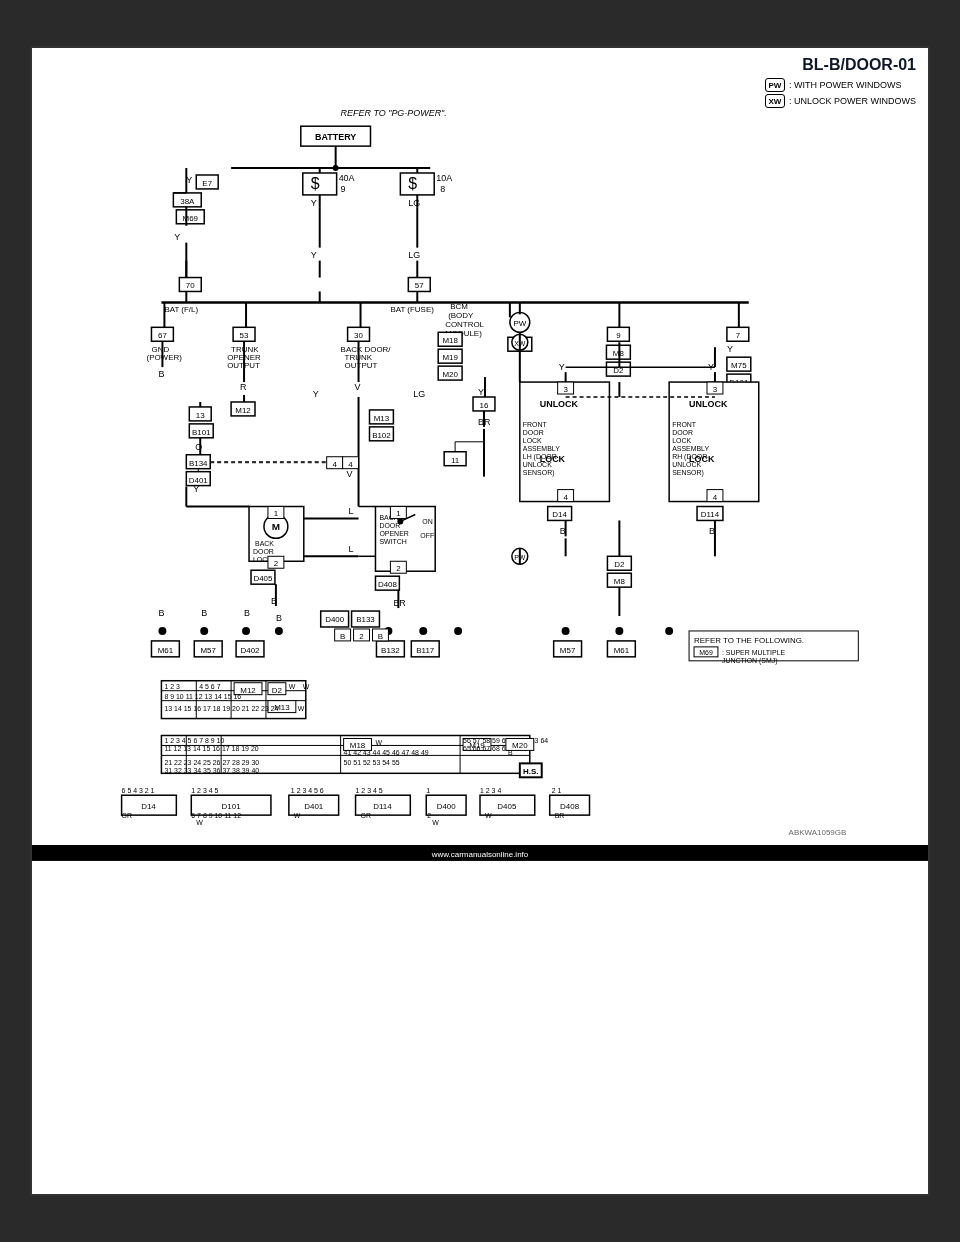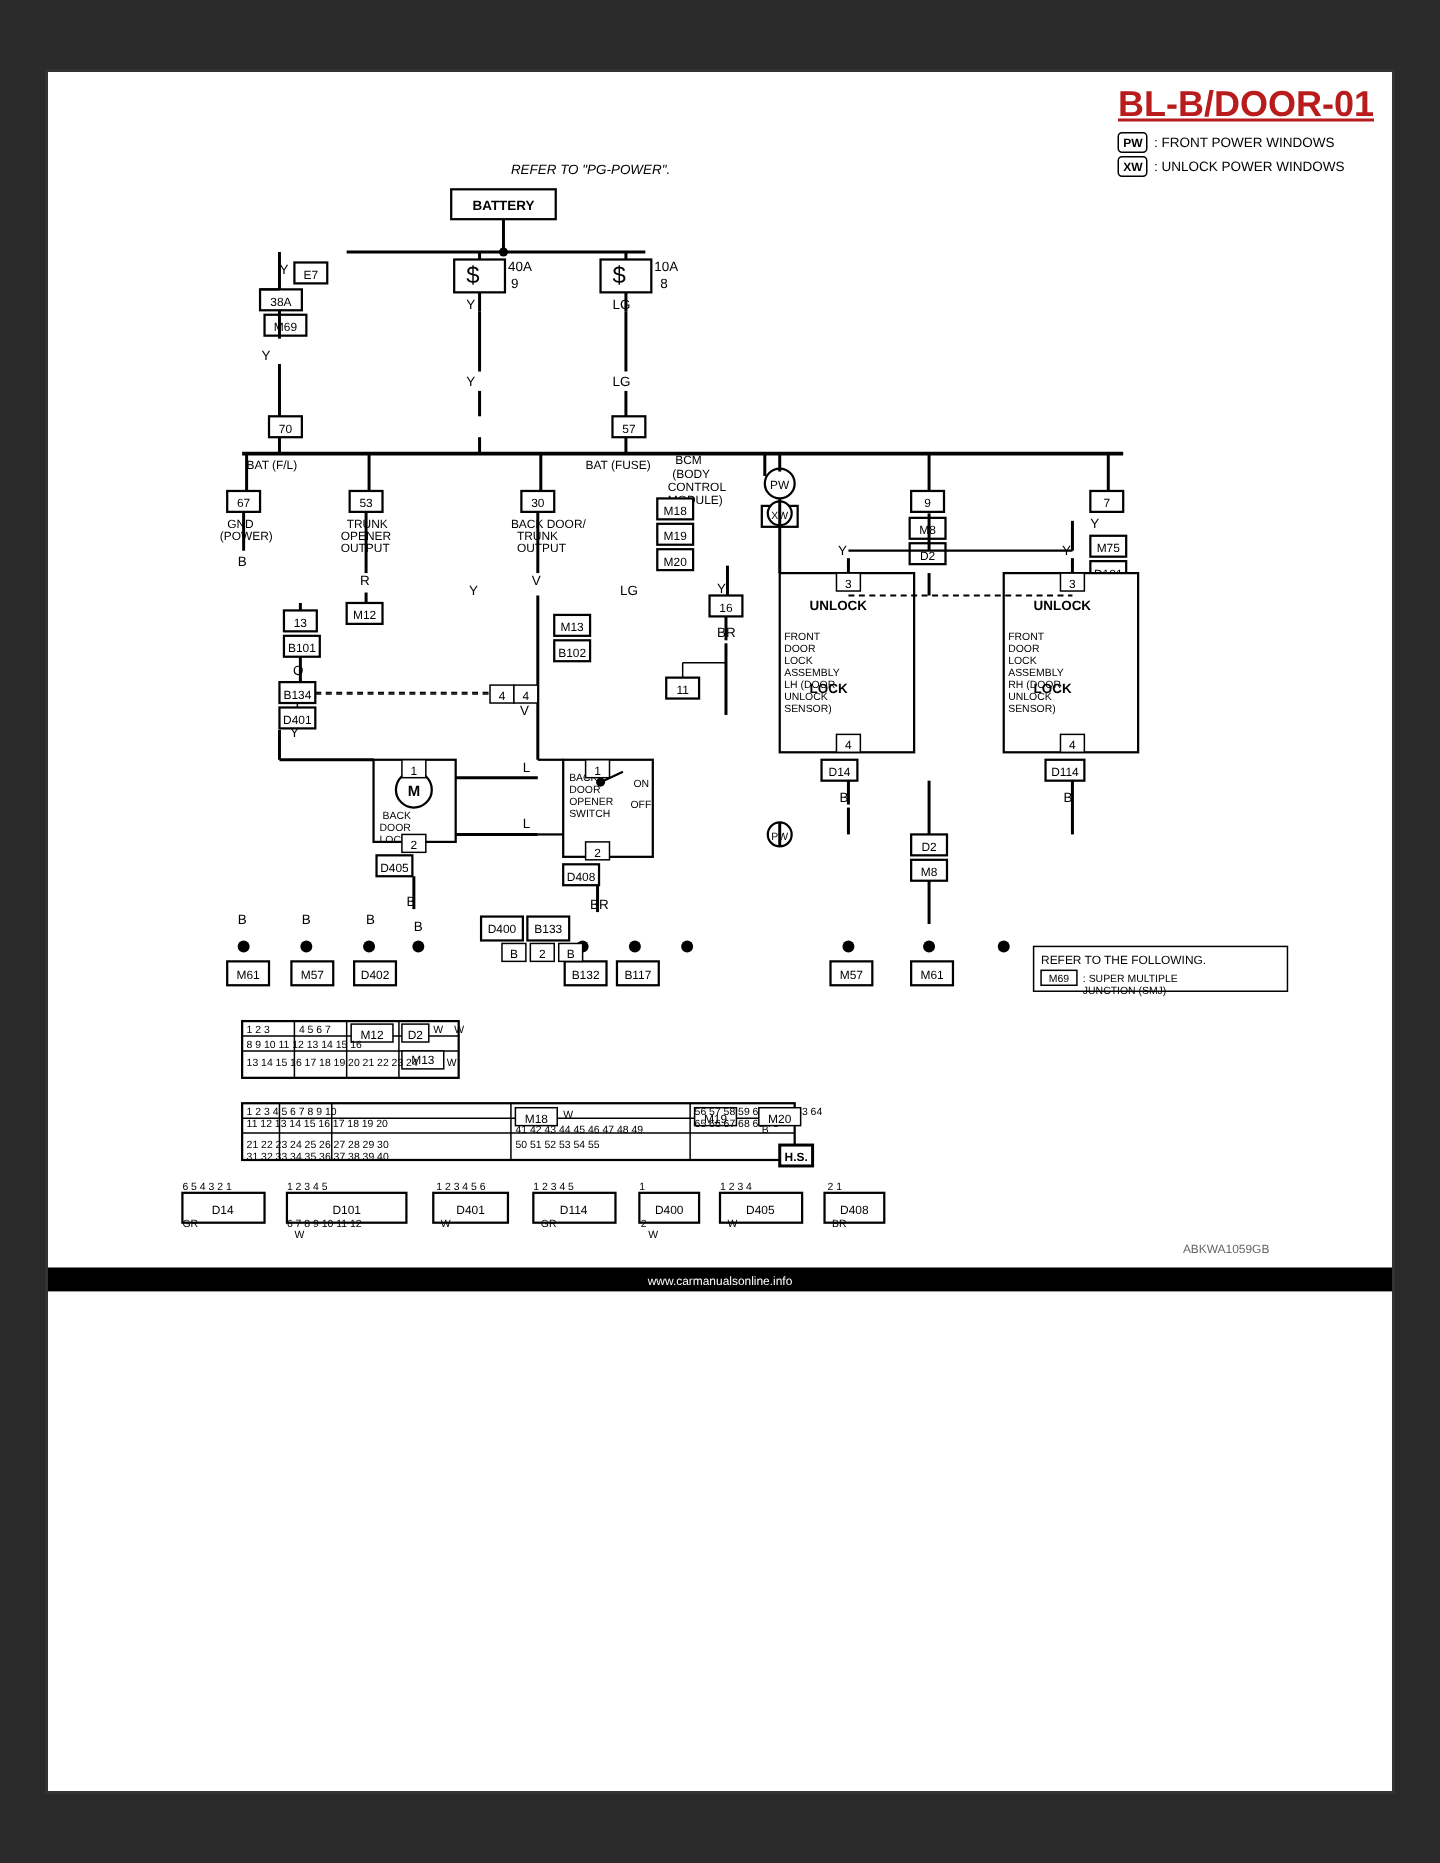--- a/index.html
+++ b/index.html
@@ -25,24 +25,23 @@
       position: relative;
       padding: 10px;
     }
     .title-box {
       position: absolute;
       top: 8px;
       right: 12px;
       text-align: right;
     }
     .title-main {
-      font-size: 24px;
+      font-size: 16px;
       font-weight: bold;
-      color: #b91c1c;
-      text-decoration: underline;
+      color: #0f172a;
     }
     .title-legend {
       font-size: 9px;
       color: #000;
       margin-top: 4px;
     }
     .title-legend div {
       display: flex;
       align-items: center;
       gap: 4px;
@@ -75,21 +74,21 @@
 <body>
 
 <div class="page-container">
   <div class="diagram-area">
 
     <div class="title-box">
       <div class="title-main">BL-B/DOOR-01</div>
       <div class="title-legend">
         <div>
           <span class="pw-badge">PW</span>
-          <span>: FRONT POWER WINDOWS</span>
+          <span>: WITH POWER WINDOWS</span>
         </div>
         <div>
           <span class="xw-badge">XW</span>
           <span>: UNLOCK POWER WINDOWS</span>
         </div>
       </div>
     </div>
 
     <svg class="main-svg" viewBox="0 0 900 1150" xmlns="http://www.w3.org/2000/svg">
 

